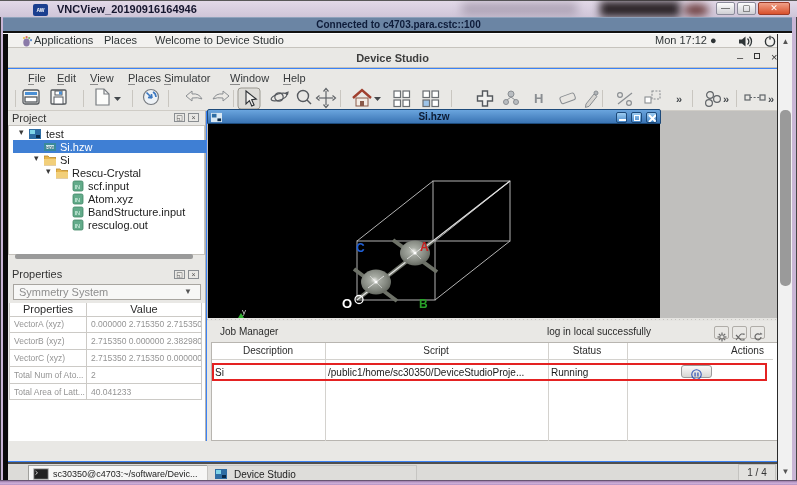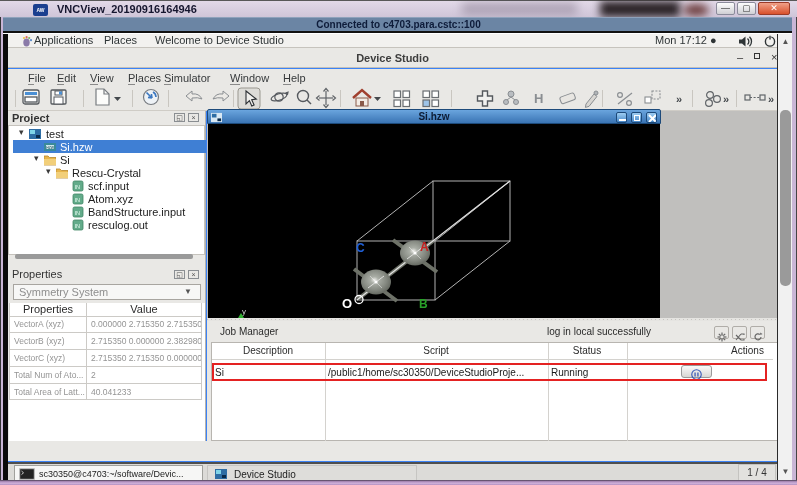--- a/index.html
+++ b/index.html
@@ -273,21 +273,21 @@
       <rect x="1" y="3" width="5" height="5"></rect>
           <rect x="16" y="3" width="5" height="5"></rect>
           <line x1="6" y1="5.5" x2="16" y2="5.5" stroke-dasharray="2 1.6"></line>
     </g>
     <text x="760" y="17" font-size="11" fill="#44484c" font-weight="bold">»</text>
   </svg>
   </div>
 
   <div class="abs" id="project">
     <div class="abs" id="projhead">
-        <span class="abs" style="left:4px;top:1px;font-weight:bold;">Project</span>
+        <span class="abs" style="left:4px;top:1px;">Project</span>
       <span class="panebtn abs" style="right:20px;top:2px;">◱</span>
         <span class="panebtn abs" style="right:6px;top:2px;">×</span>
     </div>
     <div class="abs" id="projtree">
       <div class="trow" style="top:1px;">
           <span class="tarr" style="left:10px;">▾</span>
         <svg class="ticn" style="left:20px;" viewBox="0 0 12 12">
             <rect x="0" y="1" width="12" height="10" fill="#2e6da4"></rect>
             <rect x="1" y="2" width="5" height="4" fill="#7fd4e8"></rect>
             <rect x="7" y="7" width="4" height="3" fill="#0a2a4a"></rect>
@@ -501,21 +501,21 @@
       <span class="abs" id="pausebtn"><svg viewBox="0 0 13 13" style="width:11px;height:11px;margin-top:1px;">
             <circle cx="6.5" cy="6.5" r="5.6" fill="none" stroke="#3858b8" stroke-width="1.3"></circle>
             <line x1="4.8" y1="4" x2="4.8" y2="9" stroke="#3858b8" stroke-width="1.5"></line>
             <line x1="8.2" y1="4" x2="8.2" y2="9" stroke="#3858b8" stroke-width="1.5"></line>
           </svg></span>
       <div class="abs" id="redrow"></div>
     </div>
   </div>
   <div class="abs" id="statusband"></div>
   <div class="abs" id="taskbar">
-    <div class="abs tbtn" style="left:6px;width:189px;background:#f6f6f5;padding-left:28px;">
+    <div class="abs tbtn" style="left:20px;width:189px;background:#f6f6f5;padding-left:28px;">
       <svg class="abs" style="left:4px;top:2px;" width="16" height="12" viewBox="0 0 16 12">
           <rect x="0" y="0" width="16" height="12" rx="1" fill="#bcbcbc"></rect>
           <rect x="1.2" y="1.2" width="13.6" height="9.6" fill="#222"></rect>
           <path d="M2.5,3 l2,1.8 -2,1.8" stroke="#ddd" stroke-width="0.9" fill="none"></path>
         </svg>
       <span class="abs" style="left:24px;top:3px;font-size:9px;color:#222;">sc30350@c4703:~/software/Devic...</span>
     </div>
     <div class="abs tbtn" style="left:199px;width:210px;background:#deddda;border-color:#c6c5c2;">
       <svg class="abs" style="left:7px;top:2px;" width="12" height="12" viewBox="0 0 12 12">
           <rect x="0" y="1" width="12" height="10" fill="#2e6da4"></rect>

